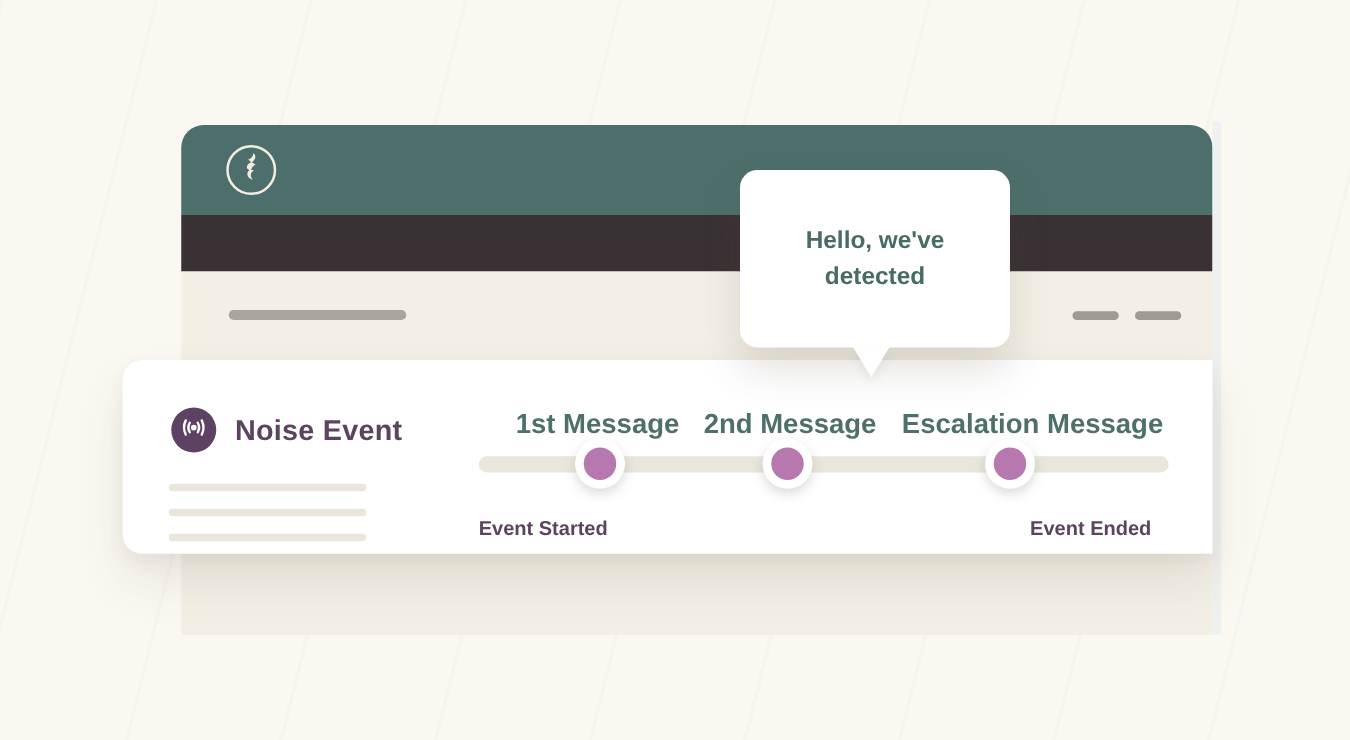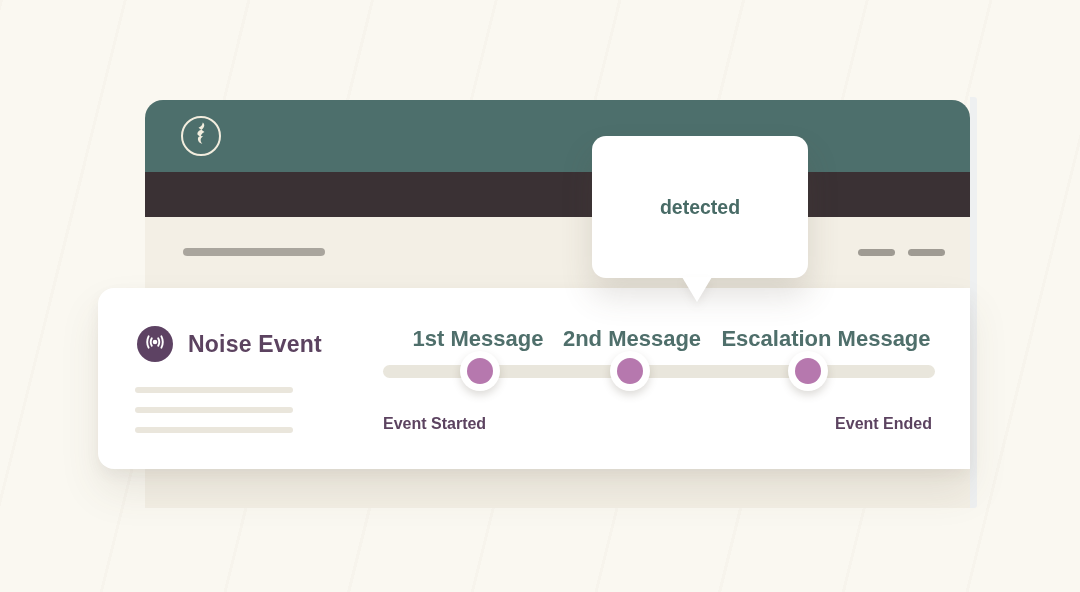--- a/index.html
+++ b/index.html
@@ -46,21 +46,21 @@
     position:absolute; left:38px; top:31px;
     width:142px; height:8px; border-radius:4px; background:#a9a59d;
   }
   .dash { position:absolute; top:32px; width:37px; height:7px; border-radius:3.5px; background:#9f9b93; }
   .dash-1 { left:713px; }
   .dash-2 { left:763px; }
 
   
   .card {
     position:absolute; left:98px; top:288px;
-    width:872px; height:181px;
+    width:872px; height:155px;
     background:#ffffff;
     border-radius:16px 0 0 16px;
     box-shadow:0 22px 40px rgba(86,74,62,0.10), 0 6px 14px rgba(86,74,62,0.06);
     z-index:2;
   }
   .card-head {
     position:absolute; left:39px; top:38px;
     display:flex; align-items:center; gap:15px;
   }
   .noise-badge {
@@ -94,21 +94,21 @@
     background:#ffffff; box-shadow:0 4px 9px rgba(86,74,62,0.20);
     display:flex; align-items:center; justify-content:center;
   }
   .dot-1 { left:77px; } .dot-2 { left:227px; } .dot-3 { left:405px; }
   .dot-inner { width:26px; height:26px; border-radius:50%; background:#b678ae; }
   .end-label {
     position:absolute; top:127px; font-size:16px; font-weight:700;
     color:#5c4360; white-space:nowrap;
   }
   .start-label { left:0; }
-  .ended-label { right:3px;text-align:center; }
+  .ended-label { right:14px;text-align:center; }
 
   
   .tooltip {
     position:absolute; left:592px; top:136px;
     width:216px; height:142px;
     background:#ffffff; border-radius:14px;
     box-shadow:0 18px 32px rgba(86,74,62,0.16);
     display:flex; flex-direction:column; align-items:center; justify-content:center;
     text-align:center; z-index:5;
   }
@@ -181,15 +181,16 @@
       </div>
     <div class="dot dot-3">
         <div class="dot-inner"></div>
       </div>
     <div class="end-label start-label">Event Started</div>
     <div class="end-label ended-label">Event Ended</div>
   </div>
 </div>
 
 <div class="tooltip">
+  <div class="tooltip-line">Hello, we've</div>
   <div class="tooltip-line">detected</div>
 </div>
 <div class="tooltip-tail"></div>
 
 </body></html>

